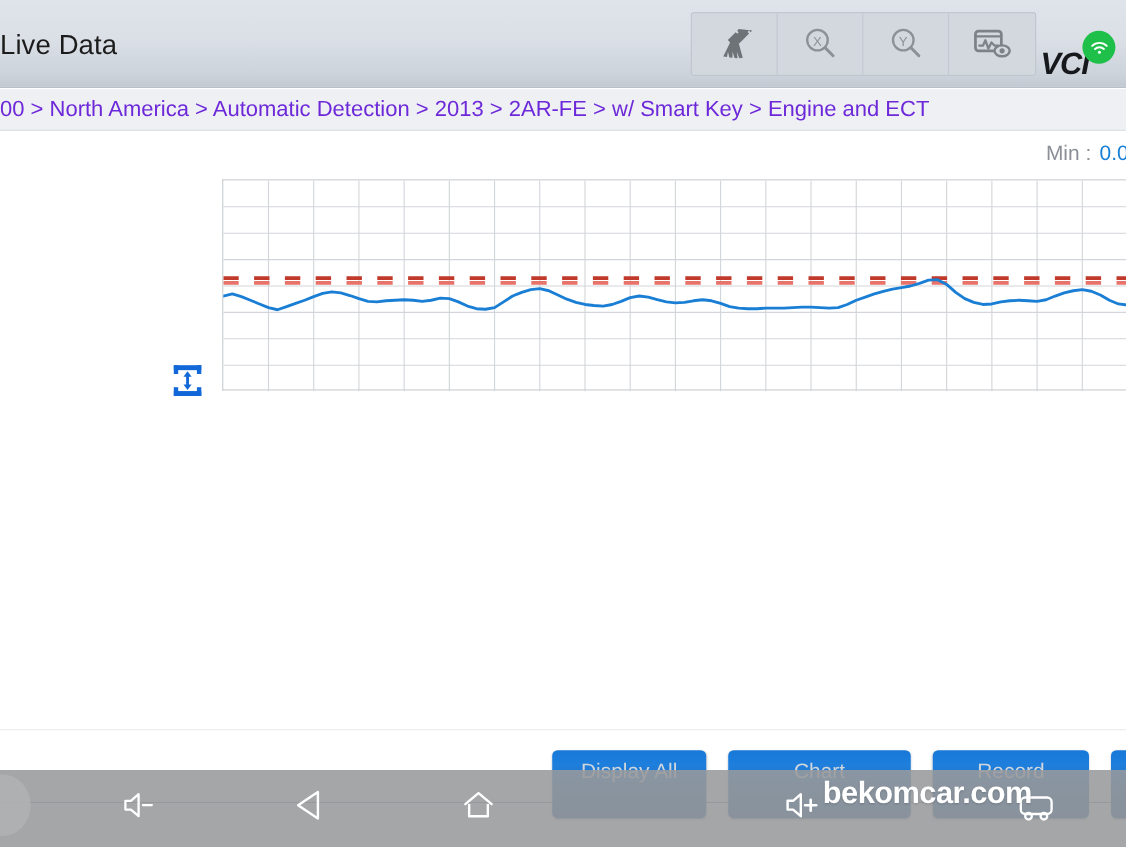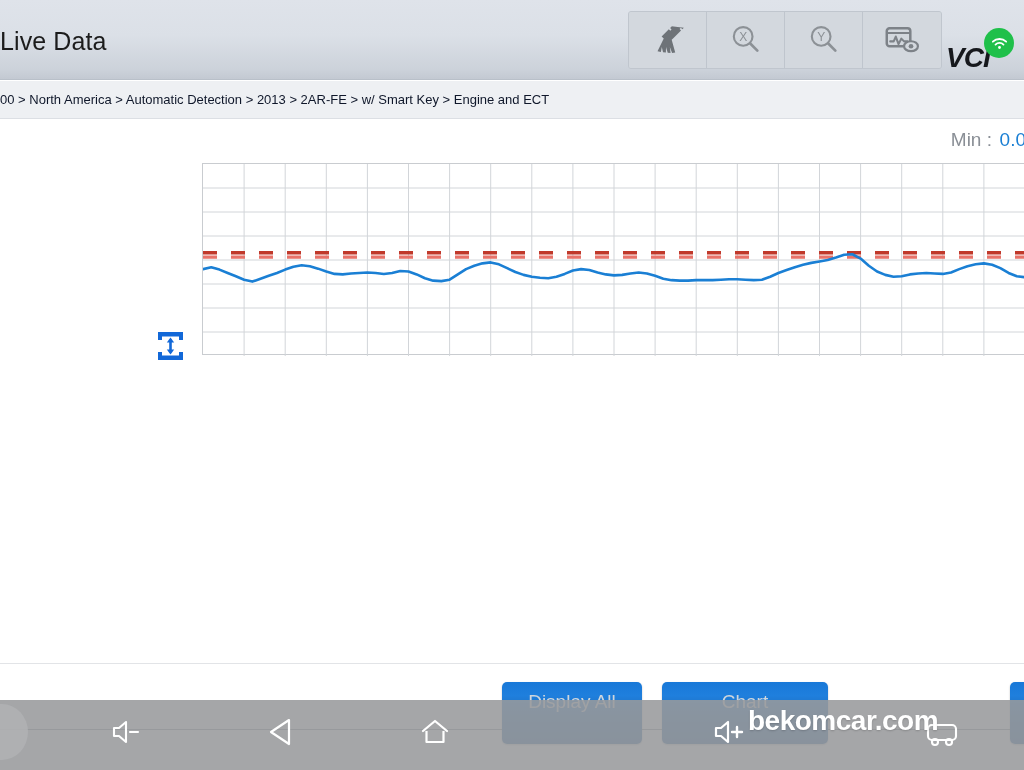--- a/index.html
+++ b/index.html
@@ -44,21 +44,21 @@
     display:flex; align-items:center; justify-content:center;
   }
 
   
   .breadcrumb {
     position:absolute; left:0; top:81px; width:1024px; height:38px;
     background:#eef0f3; border-bottom:1px solid #dcdfe4;
     display:flex; align-items:center;
   }
   .breadcrumb-text {
-    font-size:13px; color:#0f172a; white-space:nowrap; padding-left:0;
+    font-size:20px; color:#6d28d9; white-space:nowrap; padding-left:0;
   }
 
   
   .minbar {
     position:absolute; left:0; top:120px; width:1024px; height:40px;
   }
   .min-label {
     position:absolute; right:32px; top:9px;
     font-size:19px; color:#8a8f96; white-space:nowrap;
   }
@@ -250,20 +250,23 @@
   <div class="content-pane"></div>
   <div class="pane-sep"></div>
 
   <div class="button-bar">
     <div class="act-btn" id="btn-display-all">
       <span>Display All</span>
     </div>
     <div class="act-btn" id="btn-chart">
       <span>Chart</span>
     </div>
+    <div class="act-btn" id="btn-record">
+      <span>Record</span>
+    </div>
     <div class="act-btn" id="btn-extra">
       <span></span>
     </div>
   </div>
 
   <div class="navbar">
     <div class="nav-corner"></div>
 
     <div class="nav-icon" id="nav-voldown">
       <span>

